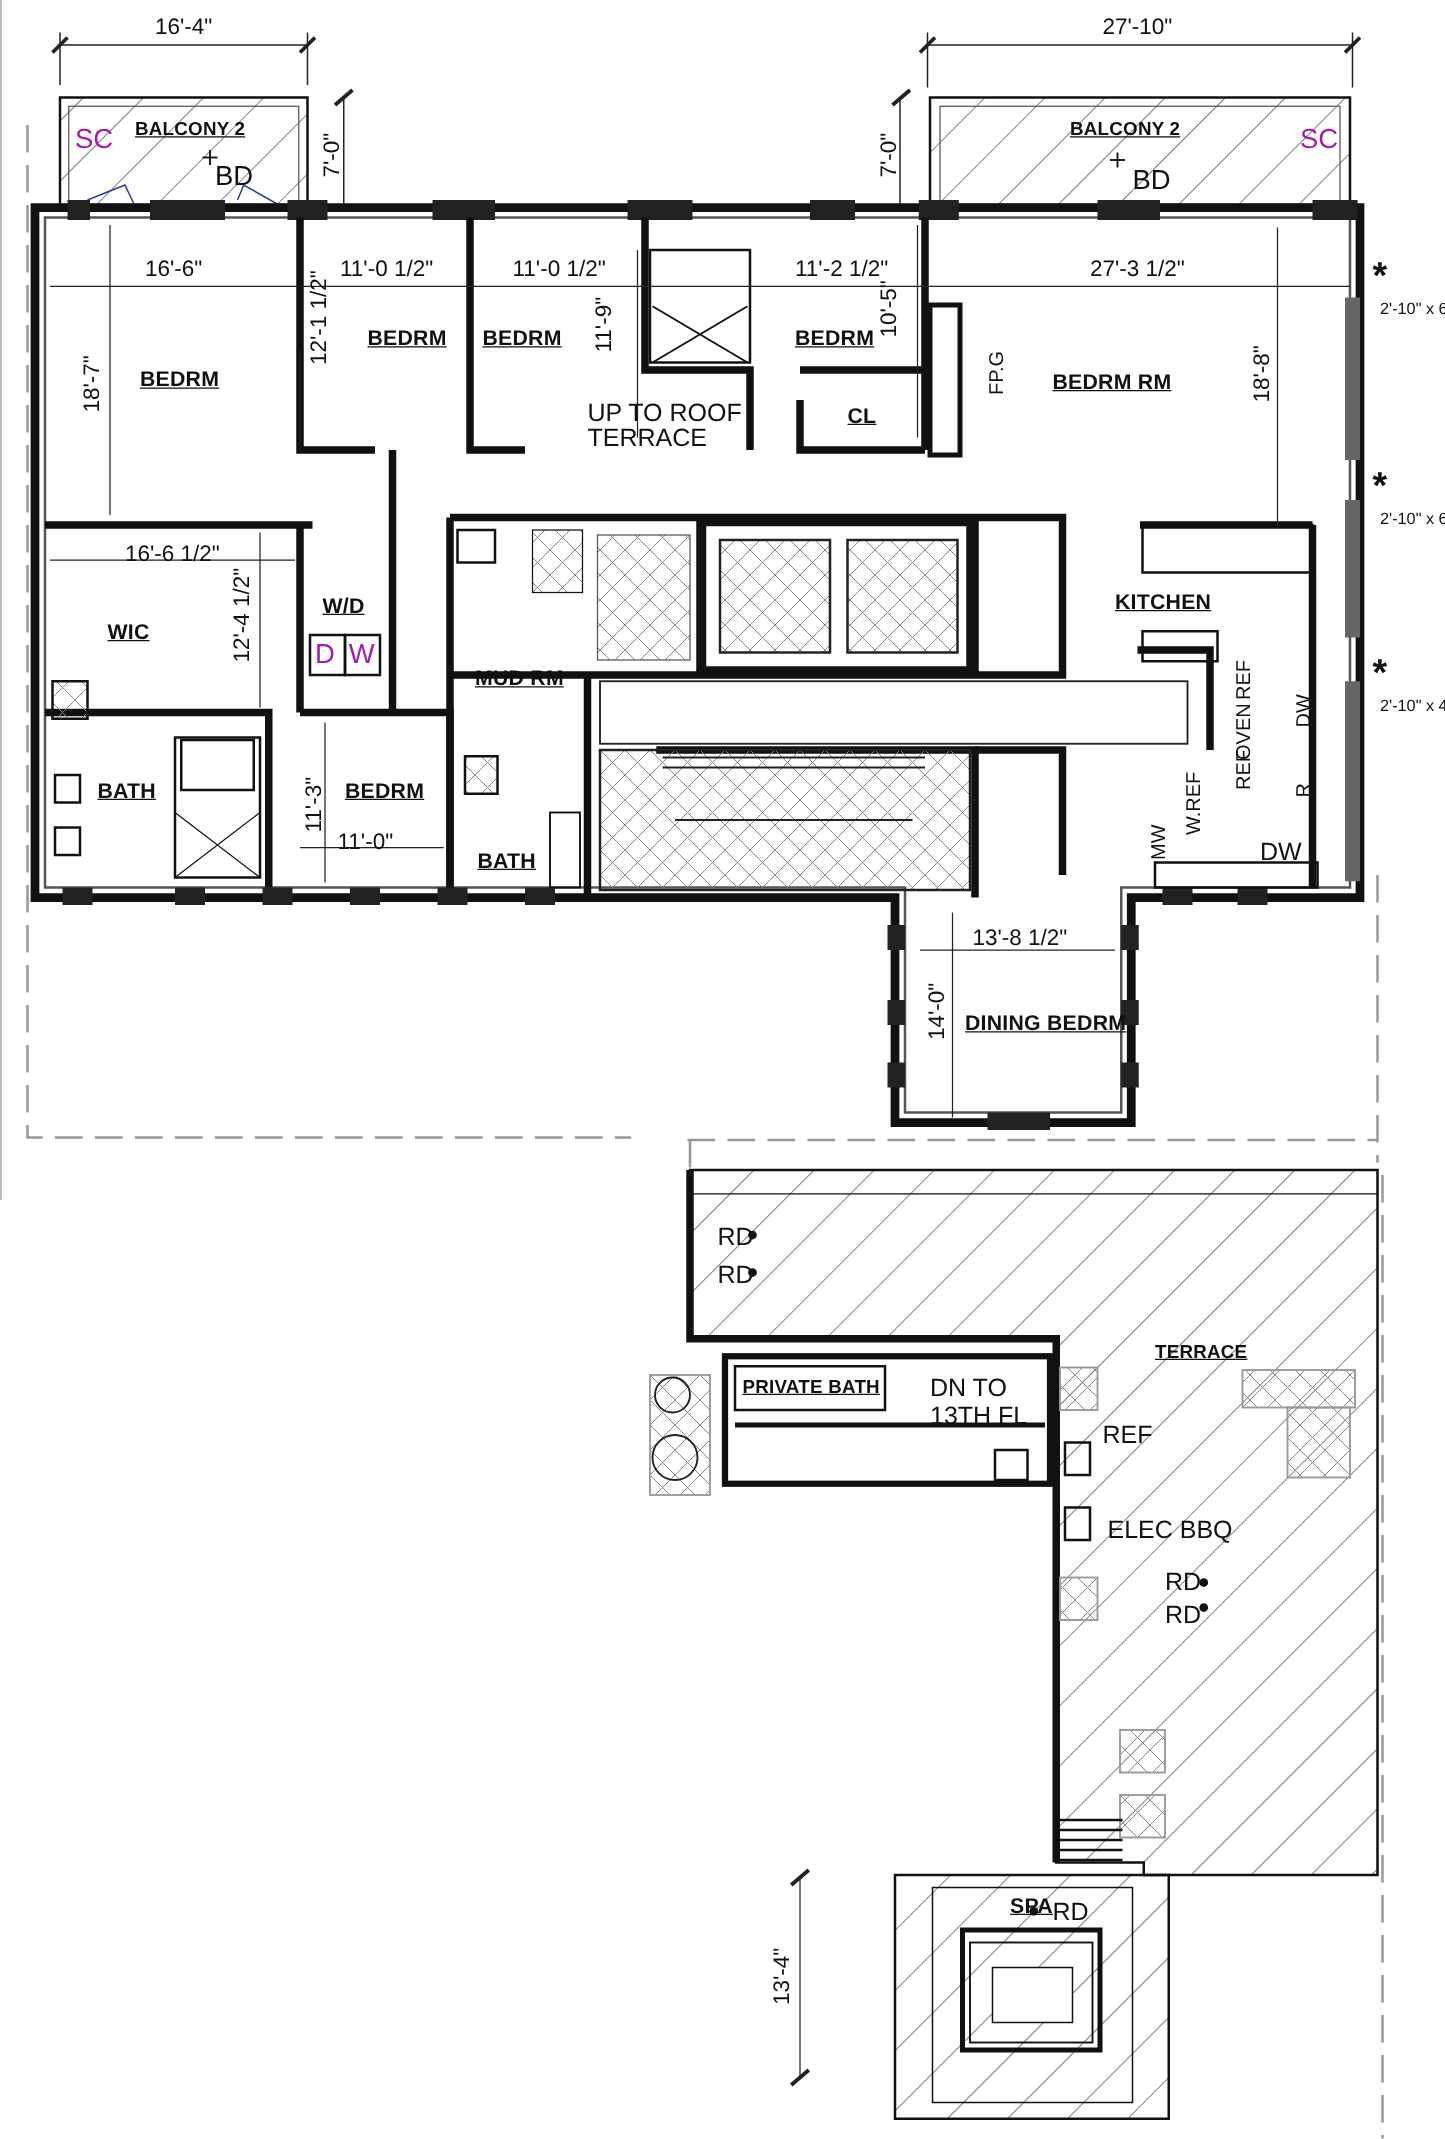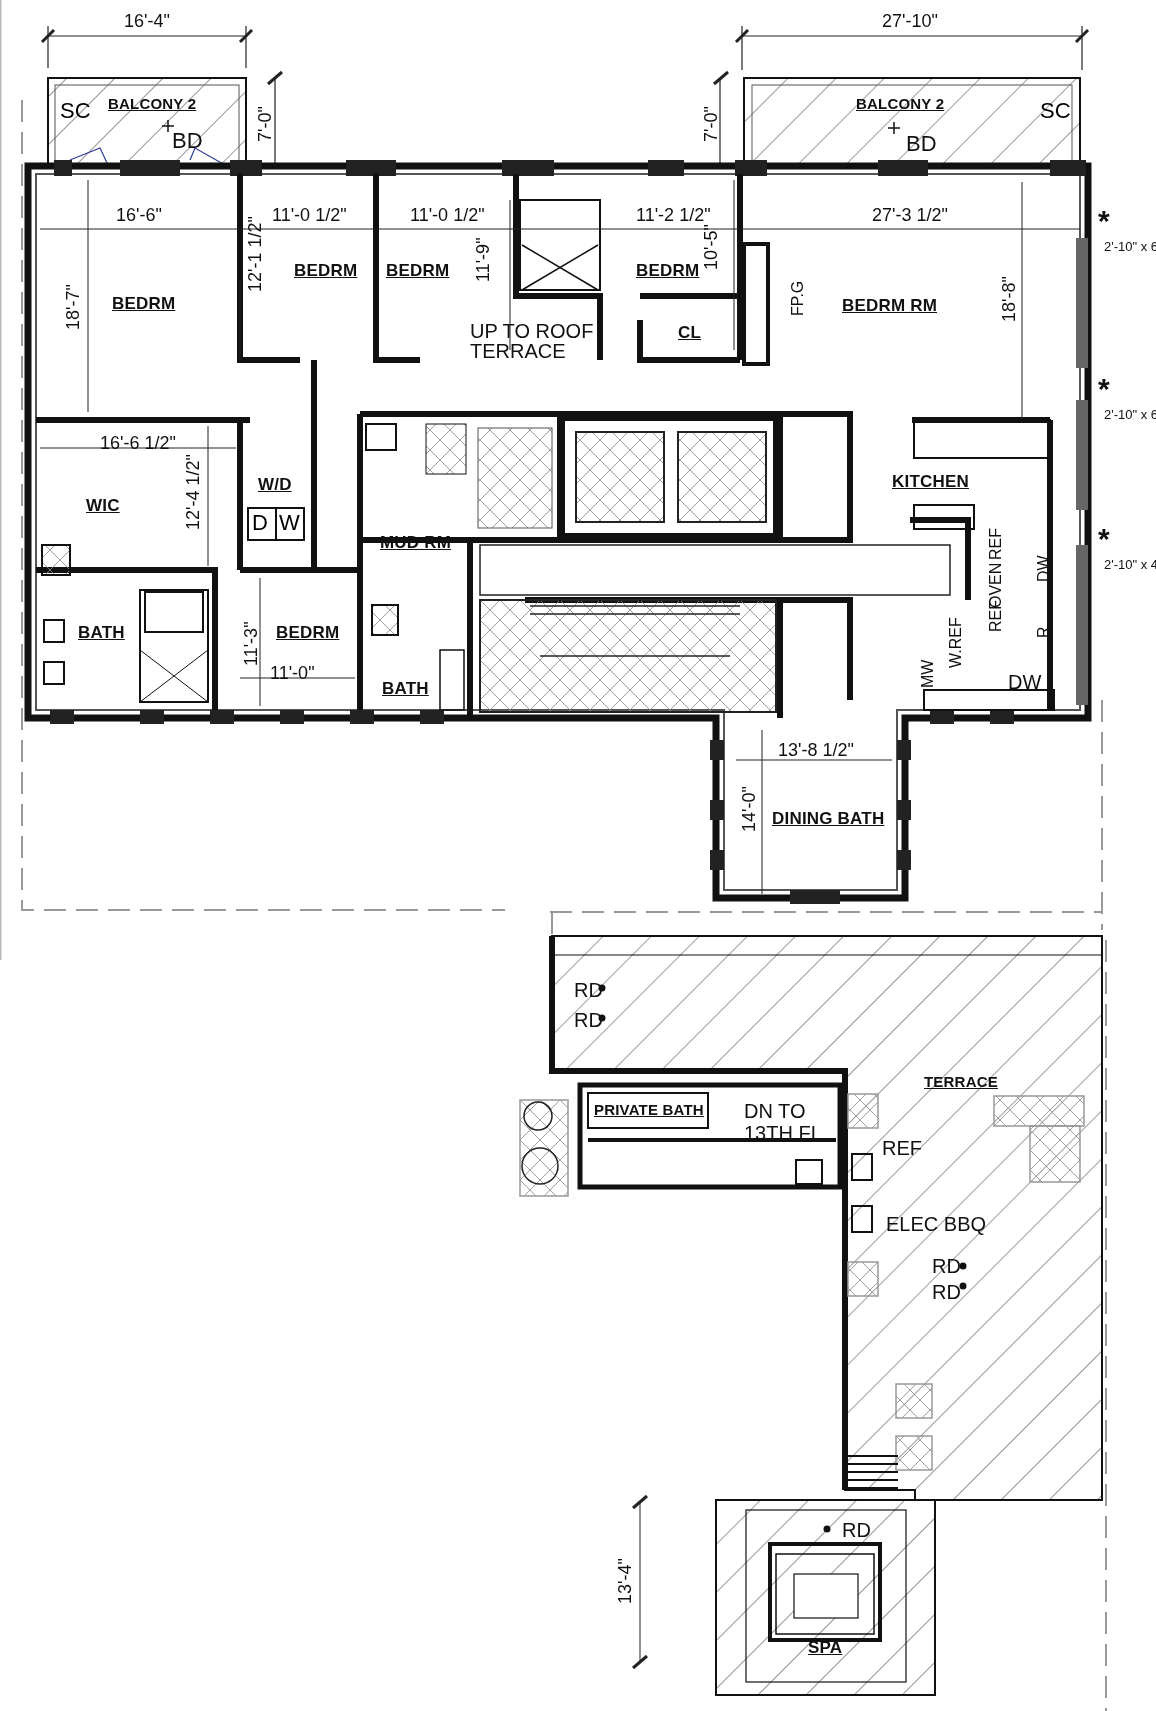--- a/index.html
+++ b/index.html
@@ -6,21 +6,21 @@
   body{width:1156px;height:1711px;position:relative;overflow:hidden;font-family:"Liberation Sans",sans-serif;color:#111;}
   .canvas{position:absolute;left:0;top:0;width:1156px;height:1711px;}
   svg.plan{position:absolute;left:0;top:0;width:1156px;height:1711px;}
   .lbl{position:absolute;font-family:"Liberation Sans",sans-serif;white-space:nowrap;line-height:1;}
   .room{font-weight:bold;text-decoration:underline;font-size:17px;letter-spacing:0.2px;}
   .room.sm{font-size:15px;}
   .dim{font-size:18px;}
   .dimv{font-size:18px;transform-origin:left top;transform:rotate(-90deg);}
   .note{font-size:20px;}
   .notev{font-size:16px;transform-origin:left top;transform:rotate(-90deg);}
-  .blue{color:#000000;}
+  .blue{color:#a21caf;}
   .big{font-size:22px;}
   .star{font-size:30px;font-weight:bold;}
 </style>
 </head>
 <body>
 
 <div class="canvas">
 <svg class="plan" viewBox="0 0 1156 1711" xmlns="http://www.w3.org/2000/svg">
   <defs>
     <pattern id="hatch" patternUnits="userSpaceOnUse" width="34" height="34" patternTransform="rotate(45)">
@@ -307,28 +307,28 @@
 <span class="lbl room" style="left:78px;top:624px">BATH</span>
 
 <span class="lbl room" style="left:276px;top:624px">BEDRM</span>
 <span class="lbl dim" style="left:270px;top:664px">11'-0"</span>
 <span class="lbl dimv" style="left:242px;top:666px">11'-3"</span>
 
 <span class="lbl room" style="left:382px;top:680px">BATH</span>
 
 <span class="lbl dim" style="left:778px;top:741px">13'-8 1/2"</span>
 <span class="lbl dimv" style="left:740px;top:832px">14'-0"</span>
-<span class="lbl room" style="left:772px;top:810px">DINING BATH</span>
+<span class="lbl room" style="left:772px;top:810px">DINING BEDRM</span>
 
 <span class="lbl note" style="left:574px;top:980px">RD</span>
 <span class="lbl note" style="left:574px;top:1010px">RD</span>
 <span class="lbl room sm" style="left:924px;top:1074px">TERRACE</span>
 <span class="lbl room sm" style="left:594px;top:1102px">PRIVATE BATH</span>
 <span class="lbl note" style="left:744px;top:1101px">DN TO</span>
 <span class="lbl note" style="left:744px;top:1123px">13TH FL</span>
 <span class="lbl note" style="left:882px;top:1138px">REF</span>
 <span class="lbl note" style="left:886px;top:1214px">ELEC BBQ</span>
 <span class="lbl note" style="left:932px;top:1256px">RD</span>
 <span class="lbl note" style="left:932px;top:1282px">RD</span>
 <span class="lbl note" style="left:842px;top:1520px">RD</span>
-<span class="lbl room" style="left:808px;top:1639px">SPA</span>
+<span class="lbl room" style="left:808px;top:1516px">SPA</span>
 <span class="lbl dimv" style="left:616px;top:1604px">13'-4"</span>
 </div>
 
 </body></html>

